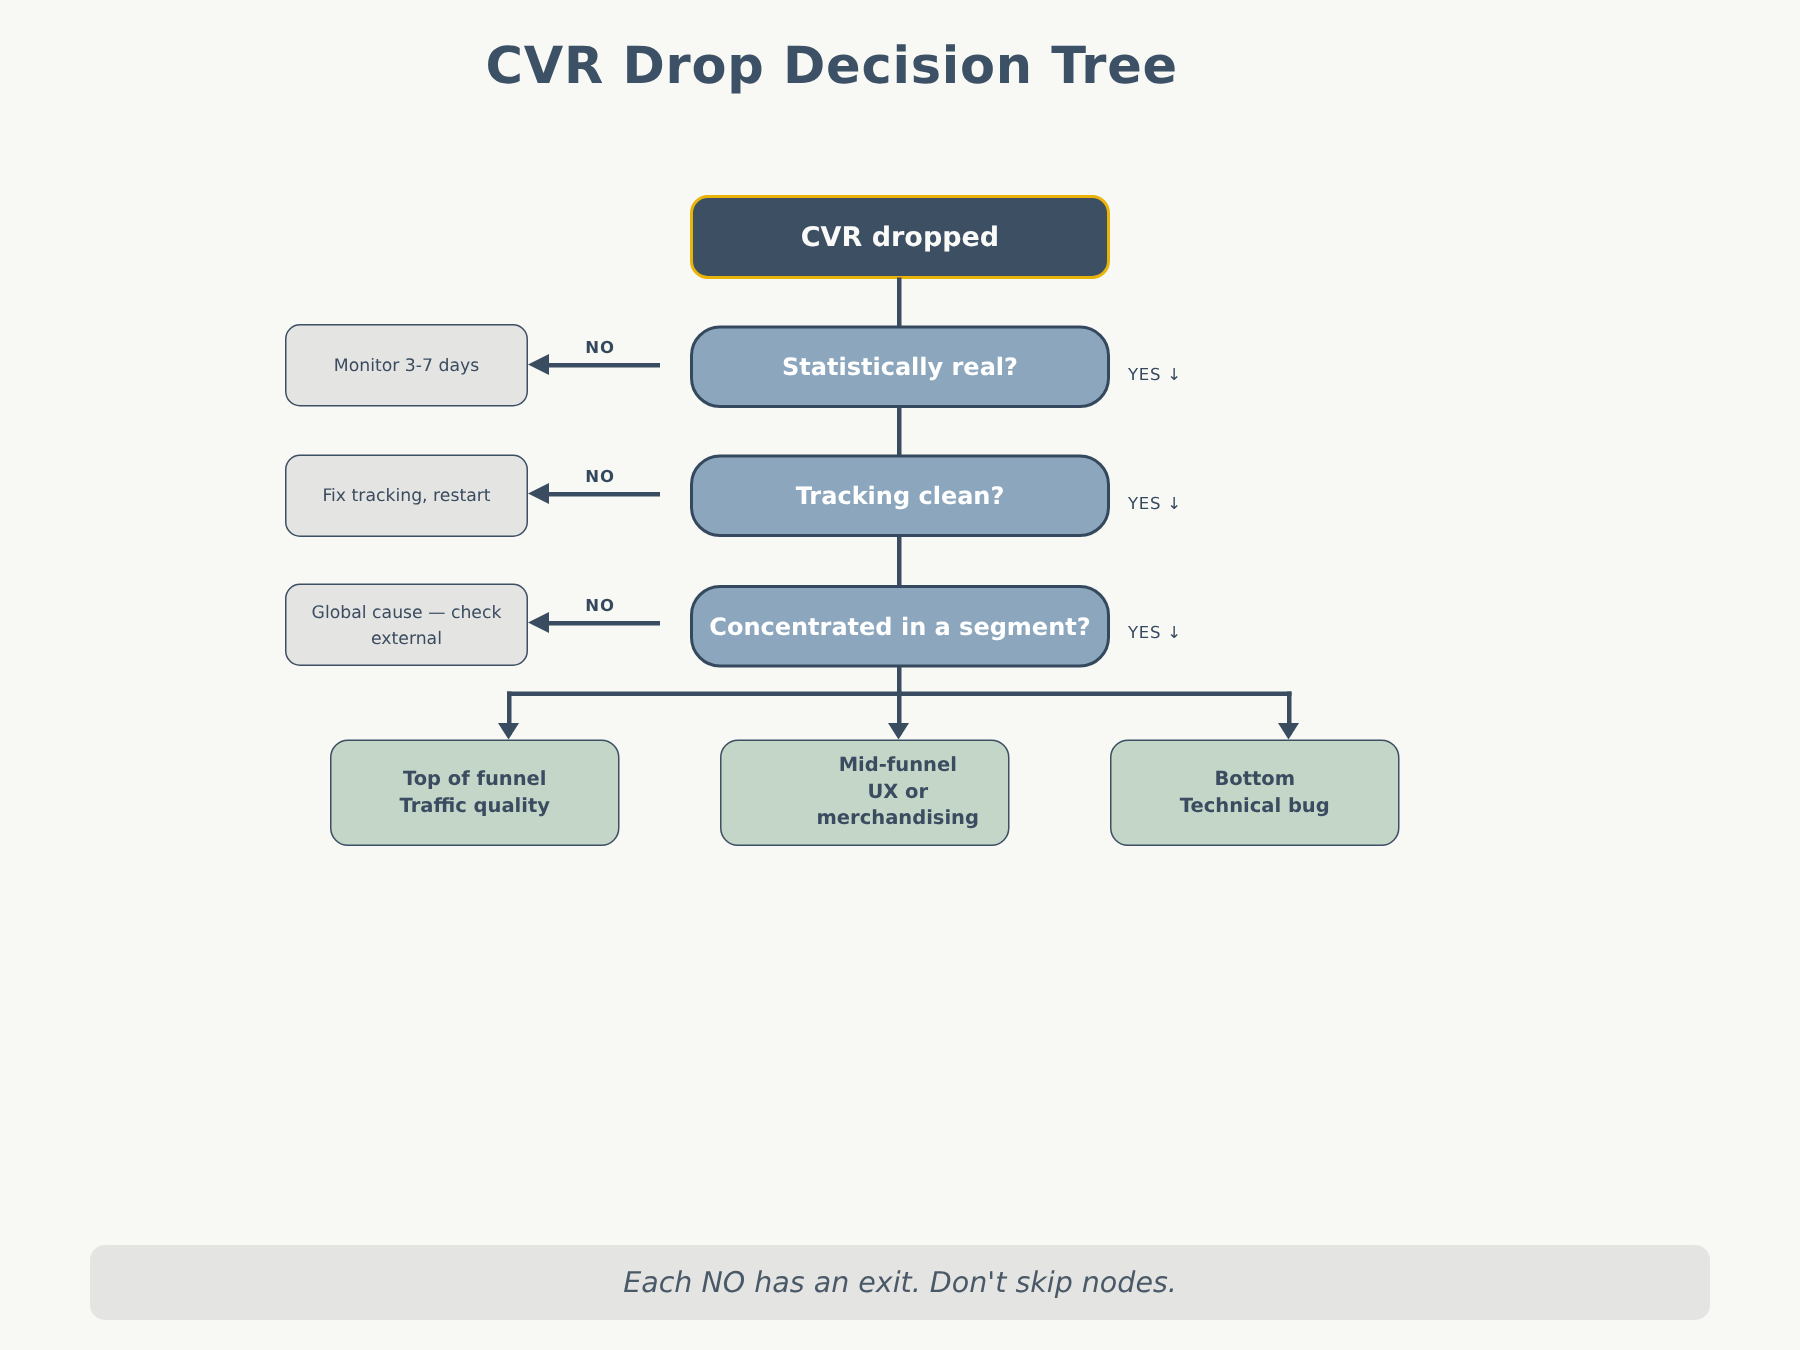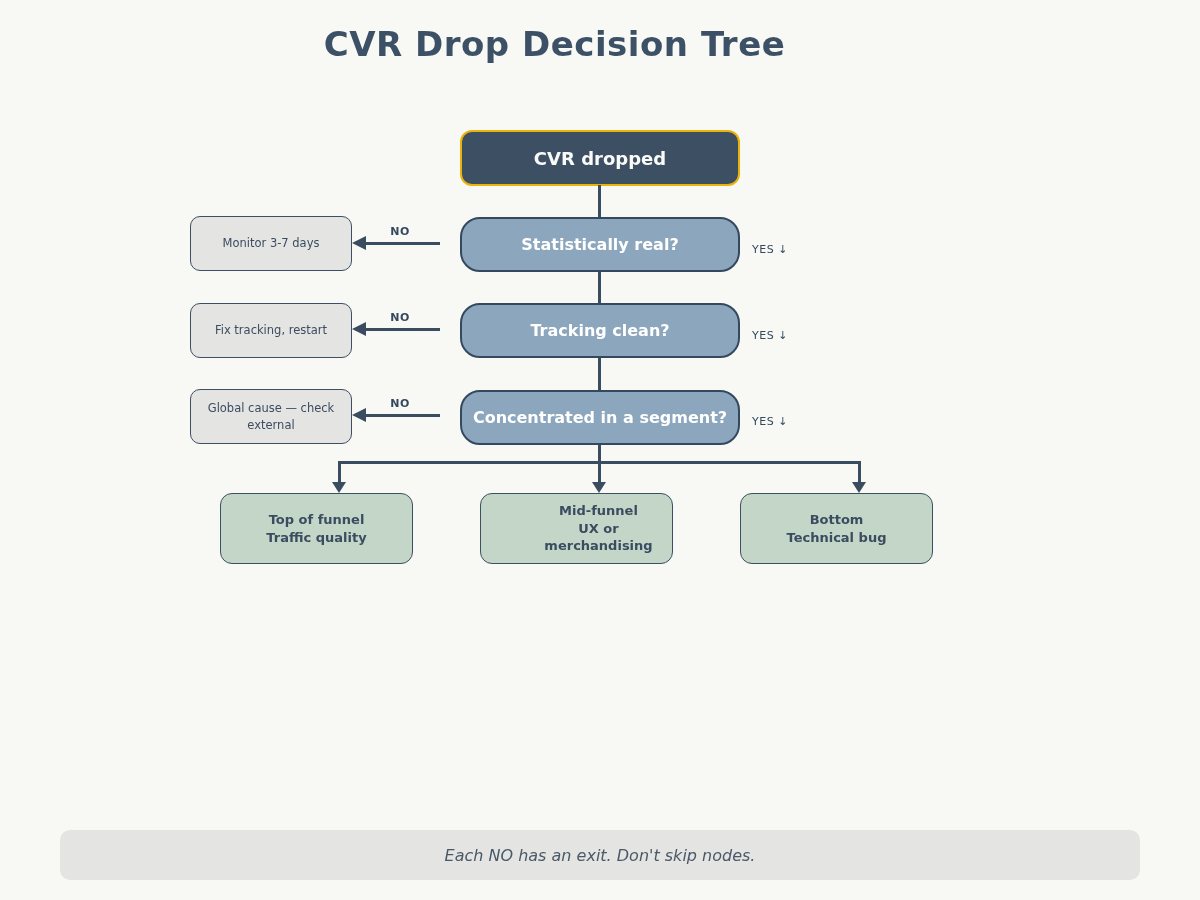--- a/index.html
+++ b/index.html
@@ -113,21 +113,21 @@
     border-top: 11px solid #3a4c60;
   }
   .arrow-down.d1 { left: 332px; }
   .arrow-down.d2 { left: 592px; }
   .arrow-down.d3 { left: 852px; }
 
   .footer-note {
     position: absolute; left: 60px; top: 830px; width: 1080px; height: 50px;
     background: #e4e4e2; border-radius: 10px;
     display: flex; align-items: center; justify-content: center;
-    font-size: 16px; font-style: italic; color: #4a5968;
+    font-size: 19px; font-style: italic; color: #4a5968;
   }
 </style>
 </head>
 <body>
 
 <div class="canvas">
 
   <div class="title">CVR Drop Decision Tree</div>
 
   <div class="node root-node">

